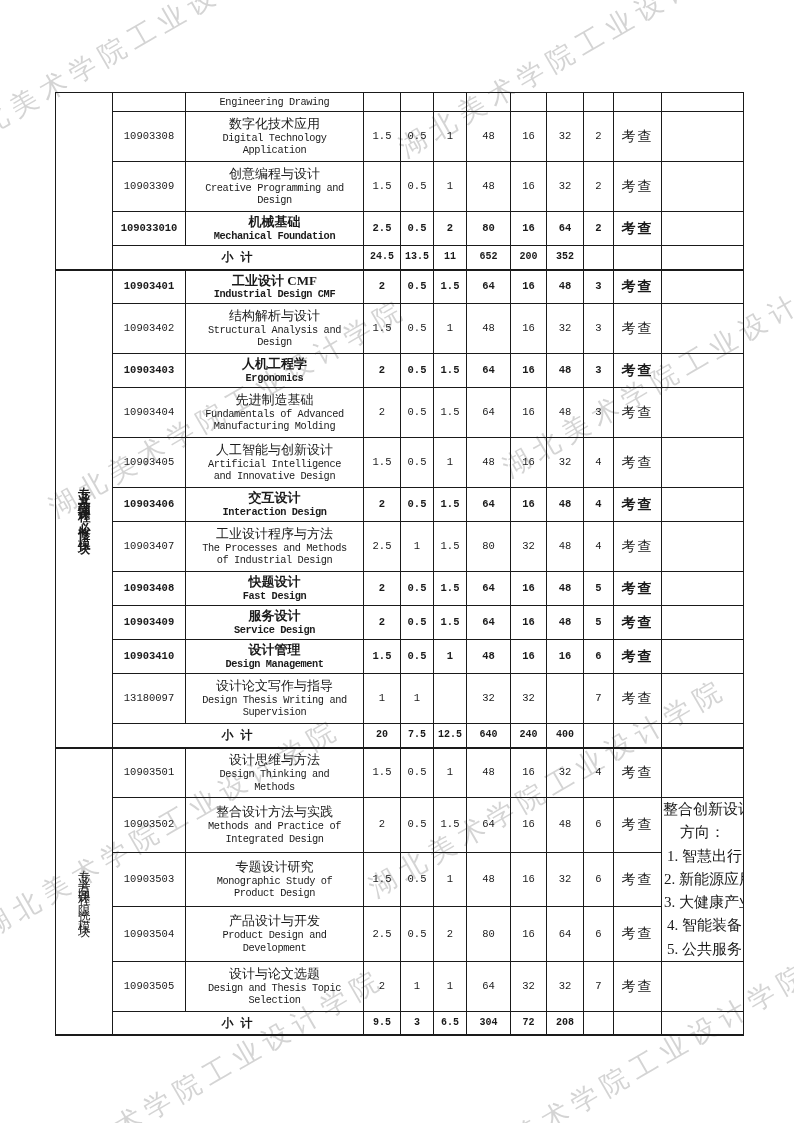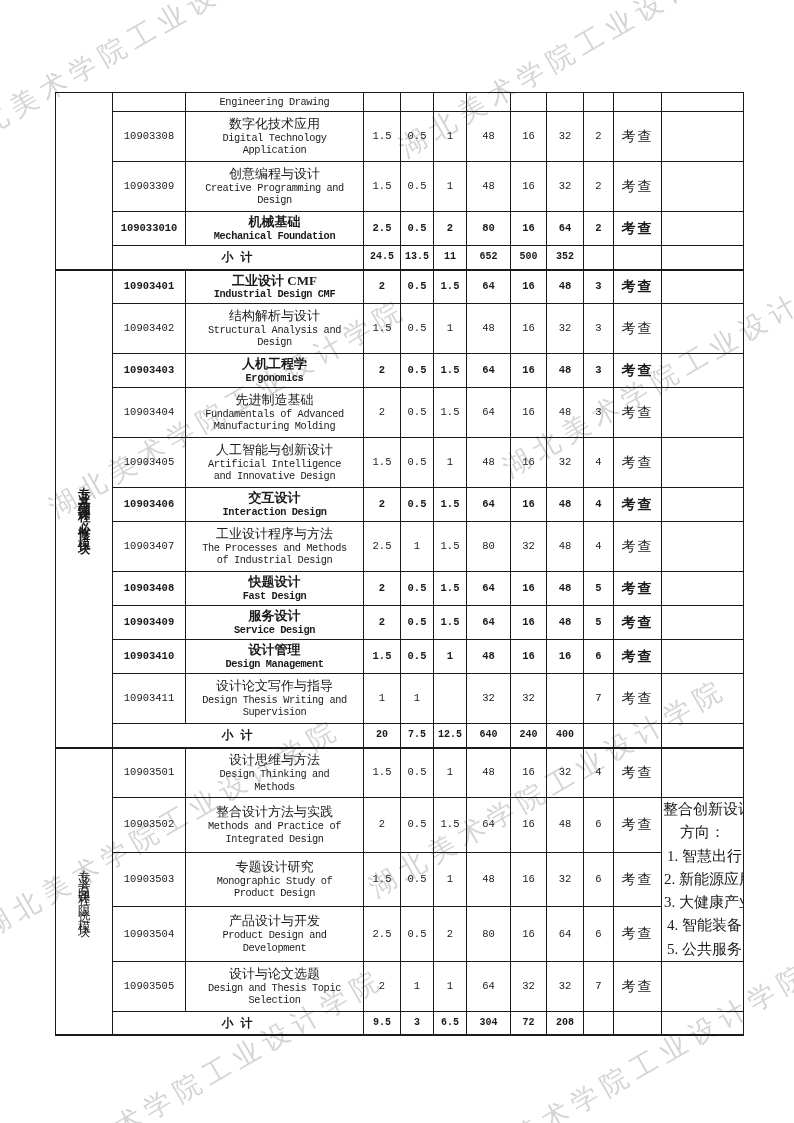--- a/index.html
+++ b/index.html
@@ -179,21 +179,21 @@
           <td class="num-cell">2</td>
           <td class="assess-cell">考查</td>
           <td class="note-cell"></td>
         </tr>
         <tr class="subtotal-row">
           <td class="subtotal-label" colspan="2">小  计</td>
           <td class="num-cell">24.5</td>
           <td class="num-cell">13.5</td>
           <td class="num-cell">11</td>
           <td class="num-cell">652</td>
-          <td class="num-cell">500</td>
+          <td class="num-cell">200</td>
           <td class="num-cell">352</td>
           <td class="num-cell"></td>
           <td class="assess-cell"></td>
           <td class="note-cell"></td>
         </tr>
         <tr class="r2 sec-start">
           <td class="cat-cell" rowspan="12"><span class="cat-text">专业基础课程（必修）模块</span></td>
           <td class="code-cell">10903401</td>
           <td class="name-cell">
             <div class="zh">工业设计 CMF</div>
@@ -351,21 +351,21 @@
           <td class="num-cell">0.5</td>
           <td class="num-cell">1</td>
           <td class="num-cell">48</td>
           <td class="num-cell">16</td>
           <td class="num-cell">16</td>
           <td class="num-cell">6</td>
           <td class="assess-cell">考查</td>
           <td class="note-cell"></td>
         </tr>
         <tr class="r3">
-          <td class="code-cell">10903411</td>
+          <td class="code-cell">13180097</td>
           <td class="name-cell">
             <div class="zh">设计论文写作与指导</div>
             <div class="en">Design Thesis Writing and</div>
             <div class="en">Supervision</div>
           </td>
           <td class="num-cell">1</td>
           <td class="num-cell">1</td>
           <td class="num-cell"></td>
           <td class="num-cell">32</td>
           <td class="num-cell">32</td>

